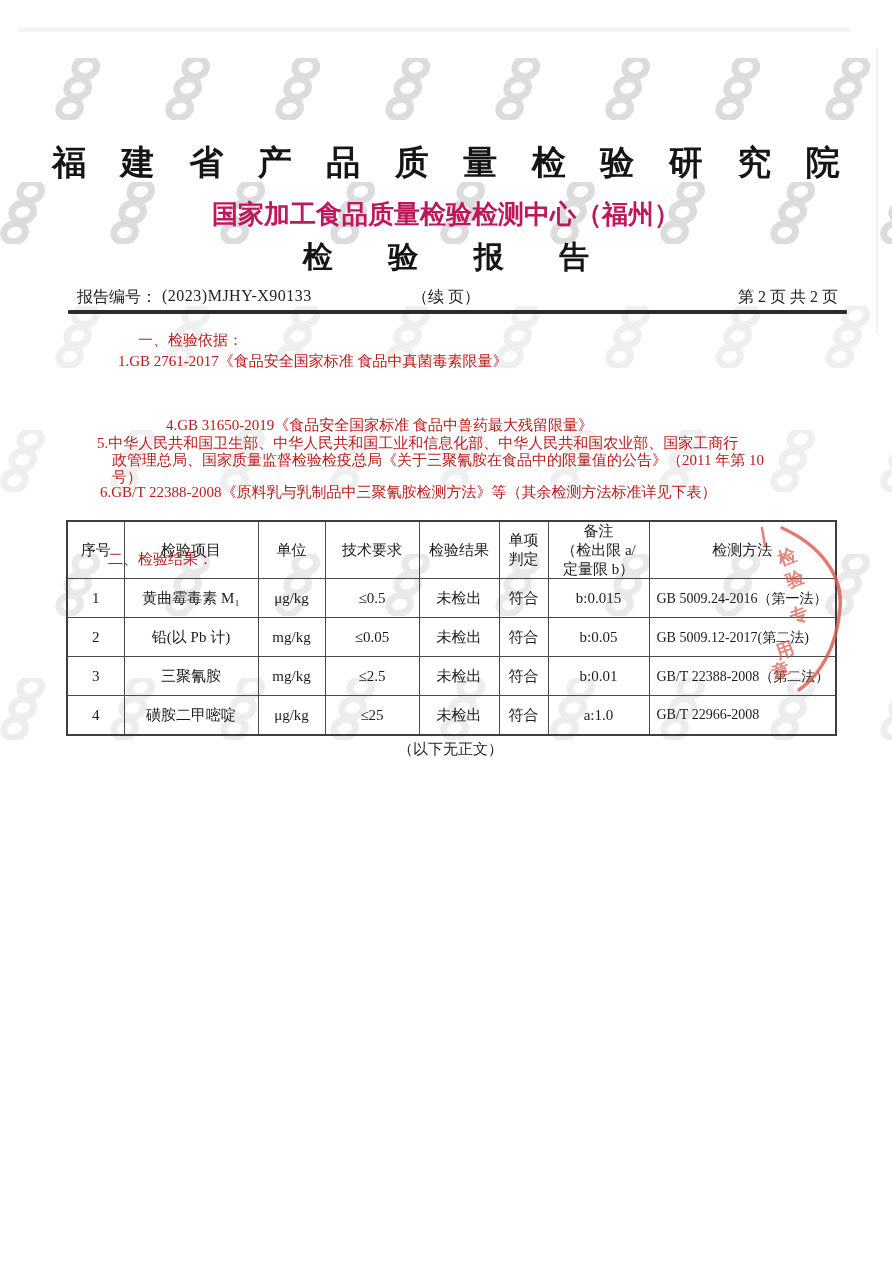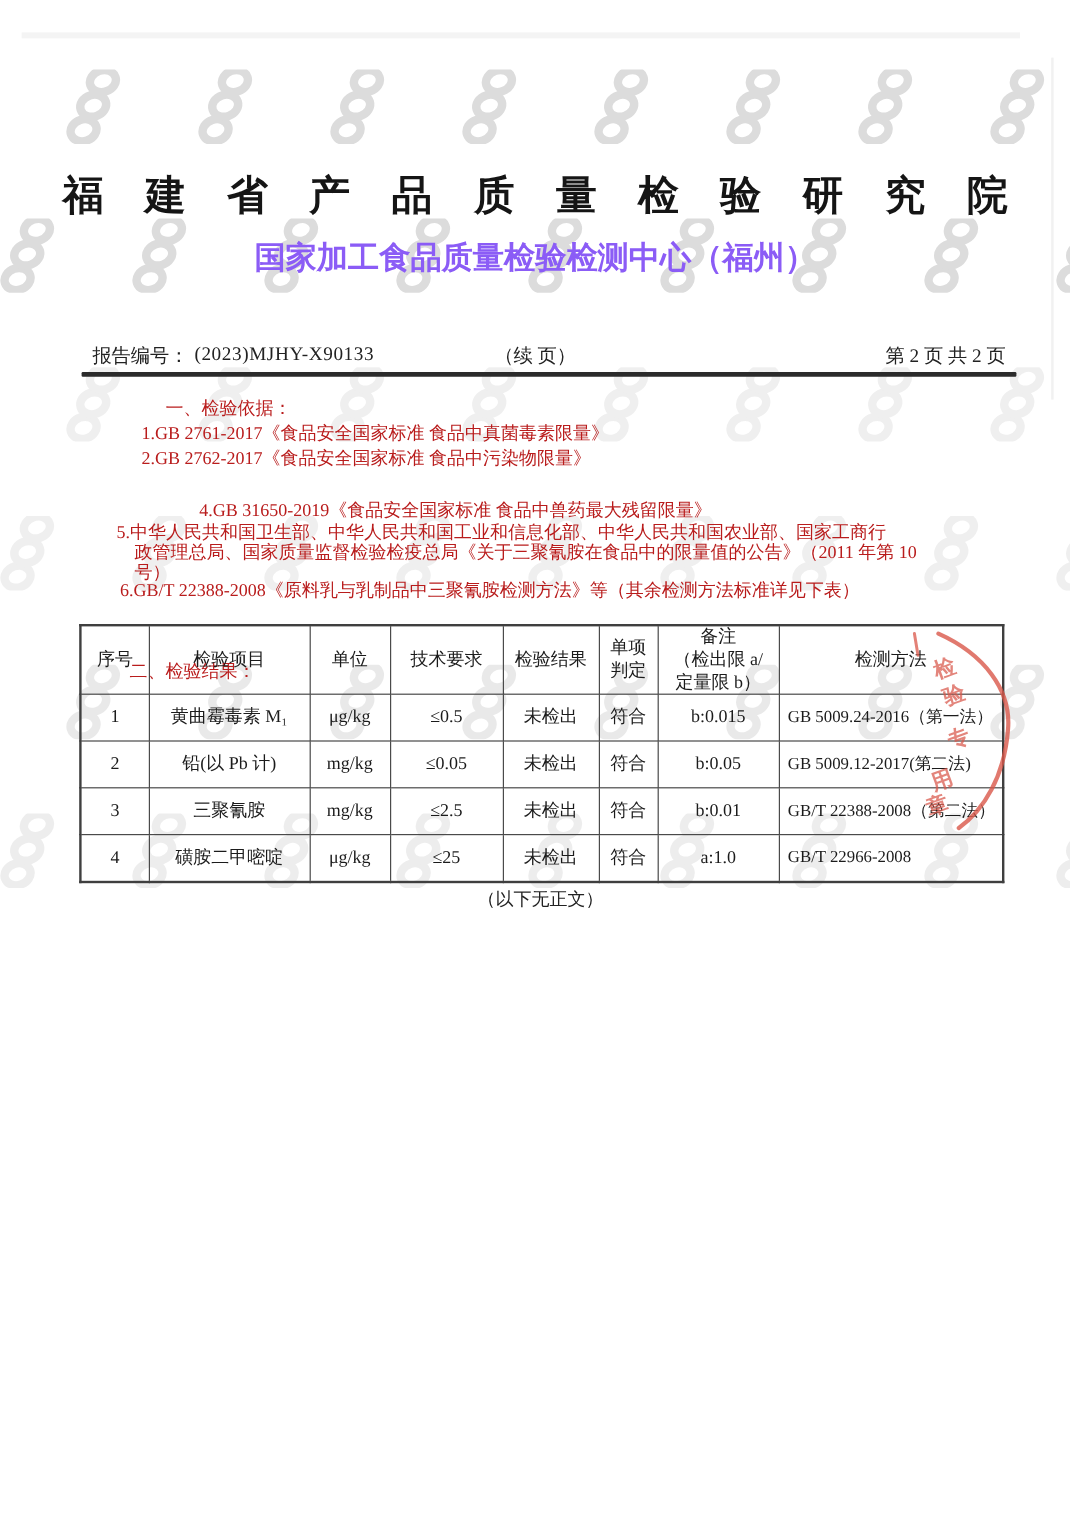--- a/index.html
+++ b/index.html
@@ -16,21 +16,21 @@
   .scan-band { position:absolute; left:18px; top:27px; width:832px; height:5px; background:#f4f4f4; }
   .scan-vline { position:absolute; left:876px; top:48px; width:2px; height:285px; background:#f1f1f1; }
   
   .org-title {
     position:absolute; top:140px; left:0; width:100%; text-align:center;
     font-size:34px; font-weight:bold; letter-spacing:13px; padding-left:13px;
     color:#151515; white-space:nowrap;
   }
   .center-title {
     position:absolute; top:197px; left:0; width:100%; text-align:center;
-    font-size:26px; font-weight:bold; color:#8b5cf6; white-space:nowrap;
+    font-size:26px; font-weight:bold; color:#be185d; white-space:nowrap;
   }
   .report-title {
     position:absolute; top:237px; left:0; width:100%; text-align:center;
     font-size:30px; font-weight:bold; letter-spacing:24px; padding-left:24px;
     color:#151515; white-space:nowrap;
   }
   
   .meta { position:absolute; top:287px; left:0; width:100%; height:22px; font-size:16px; color:#222;margin-left:12px; }
   .meta-label   { position:absolute; left:65px;  top:0; }
   .meta-number  { position:absolute; left:150px; top:0; letter-spacing:0.5px; }
@@ -435,32 +435,32 @@
             <ellipse cx="28" cy="30" rx="11" ry="9"></ellipse>
             <ellipse cx="42" cy="13" rx="11" ry="9"></ellipse>
           </g>
         </svg></div>
     </div>
   <div class="scan-band"></div>
   <div class="scan-vline"></div>
 
   <div class="org-title">福 建 省 产 品 质 量 检 验 研 究 院</div>
   <div class="center-title">国家加工食品质量检验检测中心（福州）</div>
+  <div class="report-title">检 验 报 告</div>
 
   <div class="meta">
     <span class="meta-label">报告编号：</span>
     <span class="meta-number">(2023)MJHY-X90133</span>
     <span class="meta-cont">（续 页）</span>
     <span class="meta-pages">第 2 页  共 2 页</span>
   </div>
   <div class="rule"></div>
 
   <div class="bline b-head1">一、检验依据：</div>
   <div class="bline b-l0">1.GB 2761-2017《食品安全国家标准 食品中真菌毒素限量》</div>
-  <div class="bline b-l1">2.GB 2762-2017《食品安全国家标准 食品中污染物限量》</div>
   <div class="bline b-l3">4.GB 31650-2019《食品安全国家标准 食品中兽药最大残留限量》</div>
   <div class="bline b-l4">5.中华人民共和国卫生部、中华人民共和国工业和信息化部、中华人民共和国农业部、国家工商行</div>
   <div class="bline b-l5">政管理总局、国家质量监督检验检疫总局《关于三聚氰胺在食品中的限量值的公告》（2011 年第 10</div>
   <div class="bline b-l6">号）</div>
   <div class="bline b-l7">6.GB/T 22388-2008《原料乳与乳制品中三聚氰胺检测方法》等（其余检测方法标准详见下表）</div>
   <div class="bline b-head2">二、检验结果：</div>
 
   <table class="results-table">
     <colgroup>
       <col style="width:57px">

